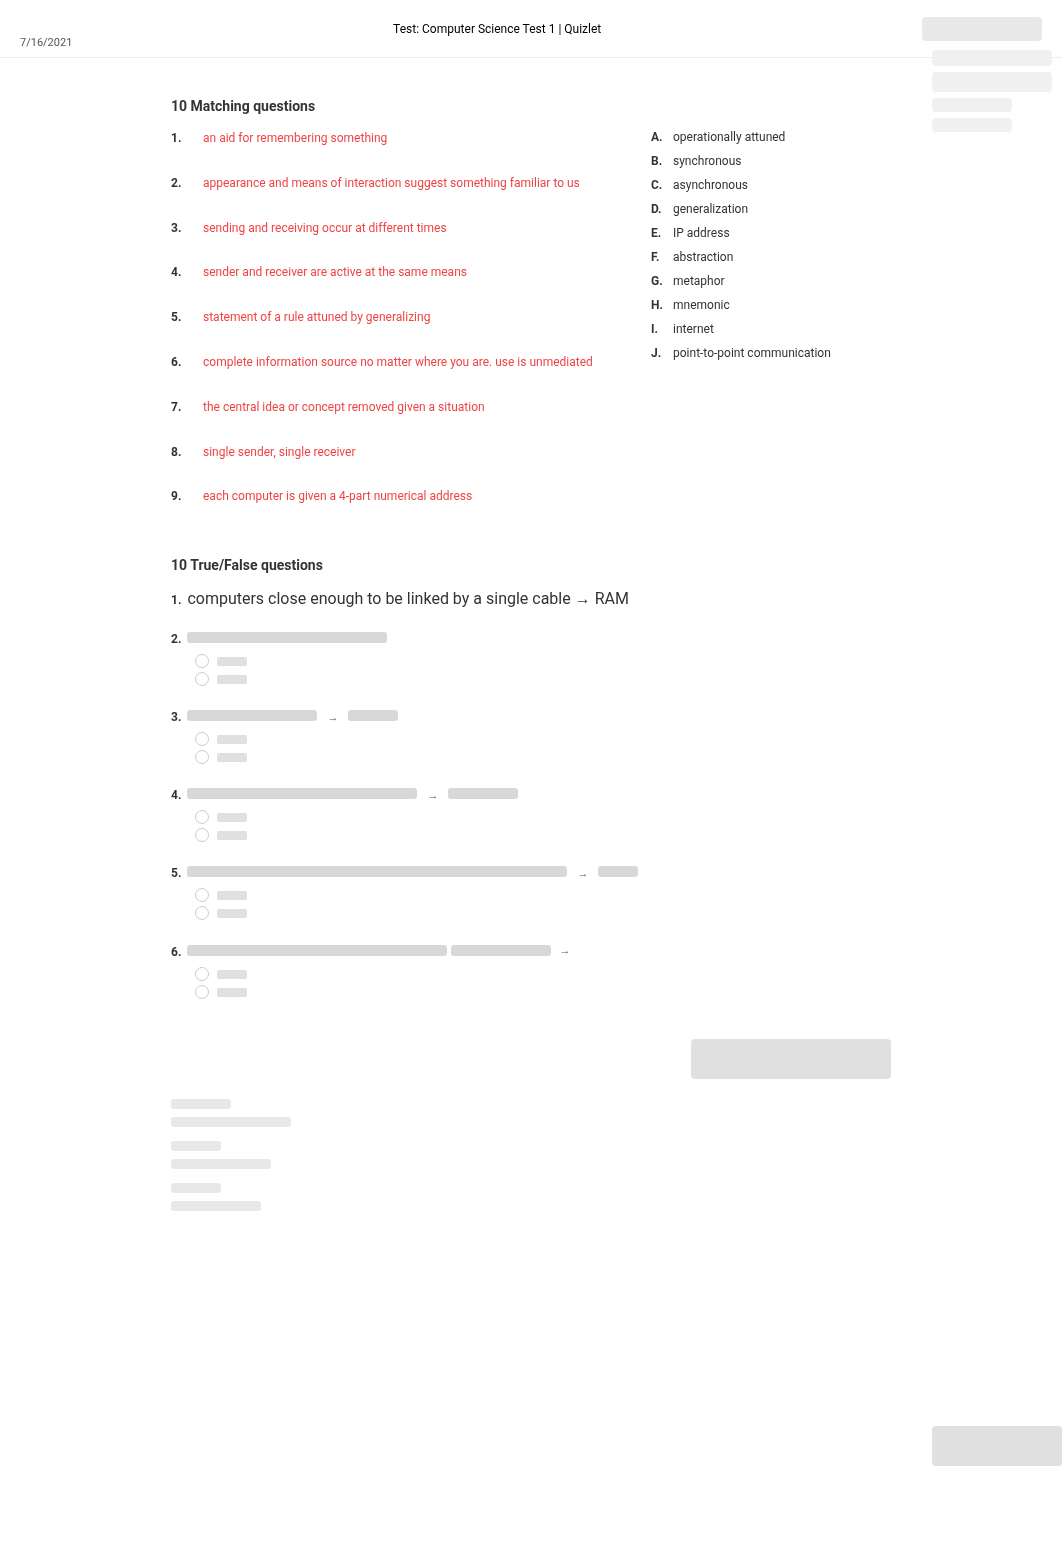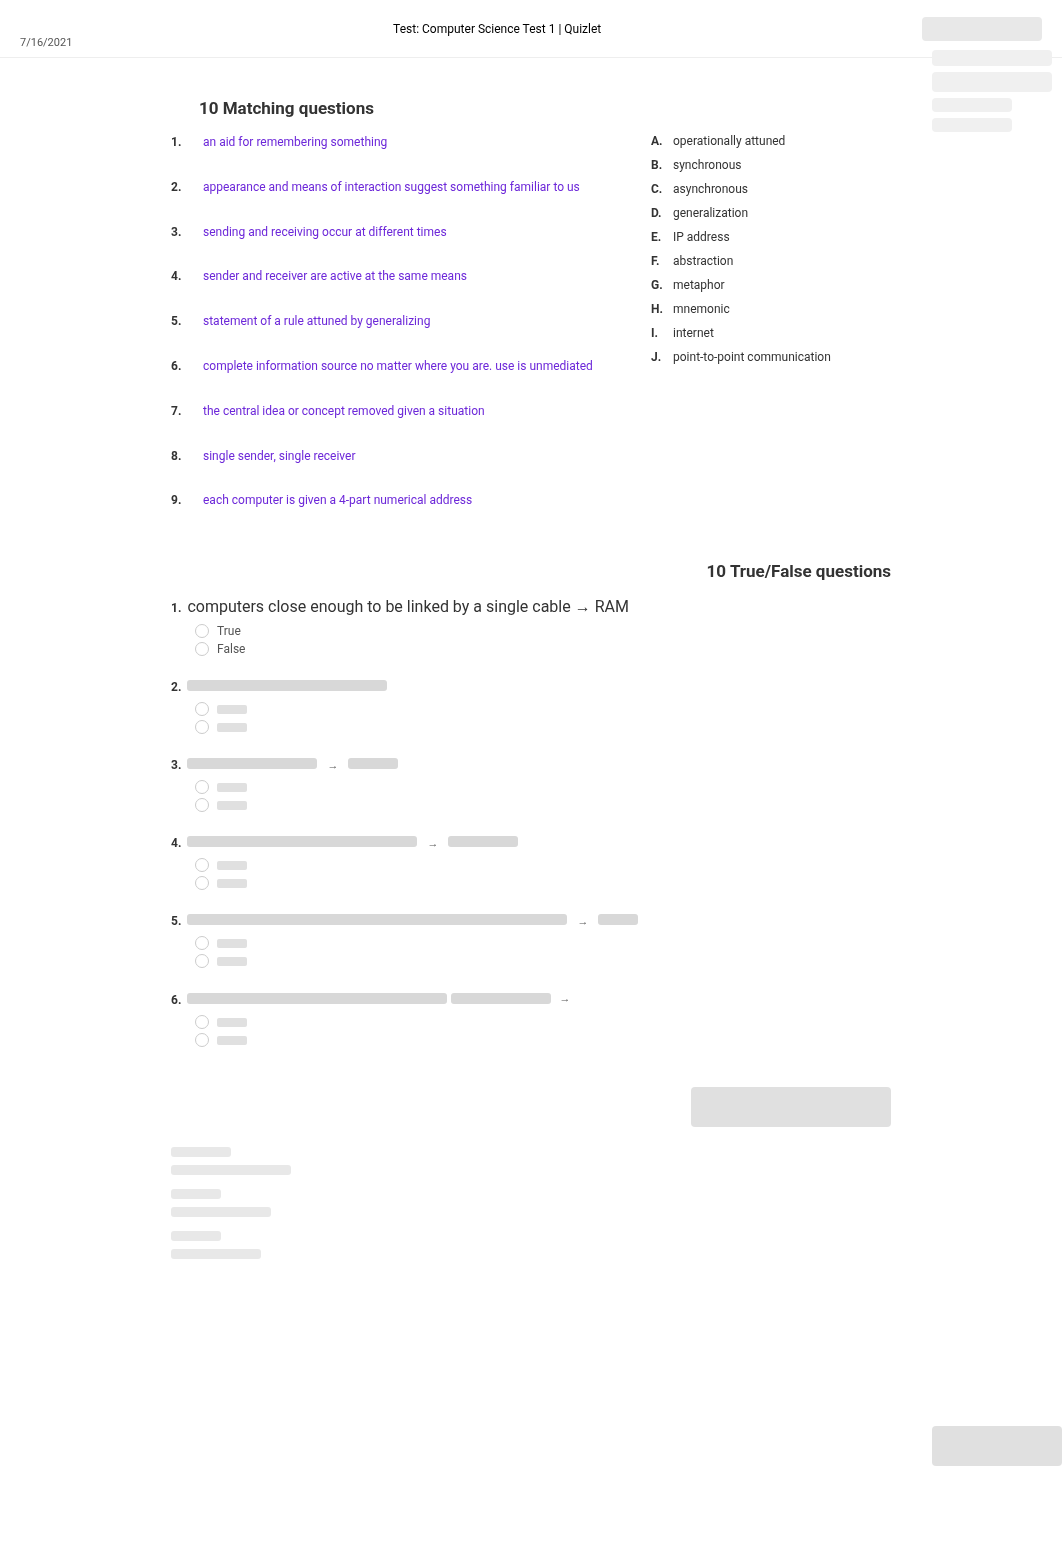--- a/index.html
+++ b/index.html
@@ -50,24 +50,23 @@
     }
     .sidebar-block.wide { width: 120px; height: 16px; }
     .sidebar-block.narrow { width: 80px; height: 14px; }
     .main-content {
       margin: 0 auto;
       max-width: 800px;
       padding: 20px 40px;
     }
     .section-header {
       font-weight: 700;
-      font-size: 17px;
+      font-size: 14px;
       margin-bottom: 16px;
       margin-top: 20px;
-      margin-left: 28px;
     }
     .matching-section {
       display: flex;
       gap: 40px;
     }
     .questions-col {
       flex: 1;
     }
     .answers-col {
       width: 240px;
@@ -80,41 +79,40 @@
       gap: 12px;
     }
     .question-num {
       font-weight: 700;
       font-size: 12px;
       min-width: 20px;
       padding-top: 1px;
     }
     .question-text {
       font-size: 12px;
-      color: #6d28d9;
+      color: #ef4444;
       line-height: 1.4;
     }
     .answer-item {
       display: flex;
       align-items: flex-start;
       margin-bottom: 10px;
       gap: 6px;
     }
     .answer-letter {
       font-weight: 700;
       font-size: 12px;
       min-width: 16px;
     }
     .answer-text {
       font-size: 12px;
       color: #333;
     }
     .tf-section {
       margin-top: 24px;
-      text-align: right;
     }
     .tf-question {
       margin-bottom: 24px;
     }
     .tf-question-row {
       display: flex;
       align-items: baseline;
       gap: 6px;
       margin-bottom: 8px;
     }
@@ -274,30 +272,20 @@
   </div>
 
   <div class="tf-section">
     <div class="section-header">10 True/False questions</div>
 
     <div class="tf-question">
       <div class="tf-question-row">
         <span class="tf-num">1.</span>
         <span class="tf-text">computers close enough to be linked by a single cable → RAM</span>
       </div>
-      <div class="tf-options">
-        <div class="tf-option">
-          <div class="tf-radio"></div>
-          <span class="tf-option-text">True</span>
-        </div>
-        <div class="tf-option">
-          <div class="tf-radio"></div>
-          <span class="tf-option-text">False</span>
-        </div>
-      </div>
     </div>
 
     <div class="tf-question">
       <div class="tf-question-row">
         <span class="tf-num">2.</span>
         <span style="display:inline-block;background:#d8d8d8;border-radius:3px;height:11px;width:200px;vertical-align:middle;"></span>
       </div>
       <div class="tf-options">
         <div class="tf-option">
           <div class="tf-radio"></div>

